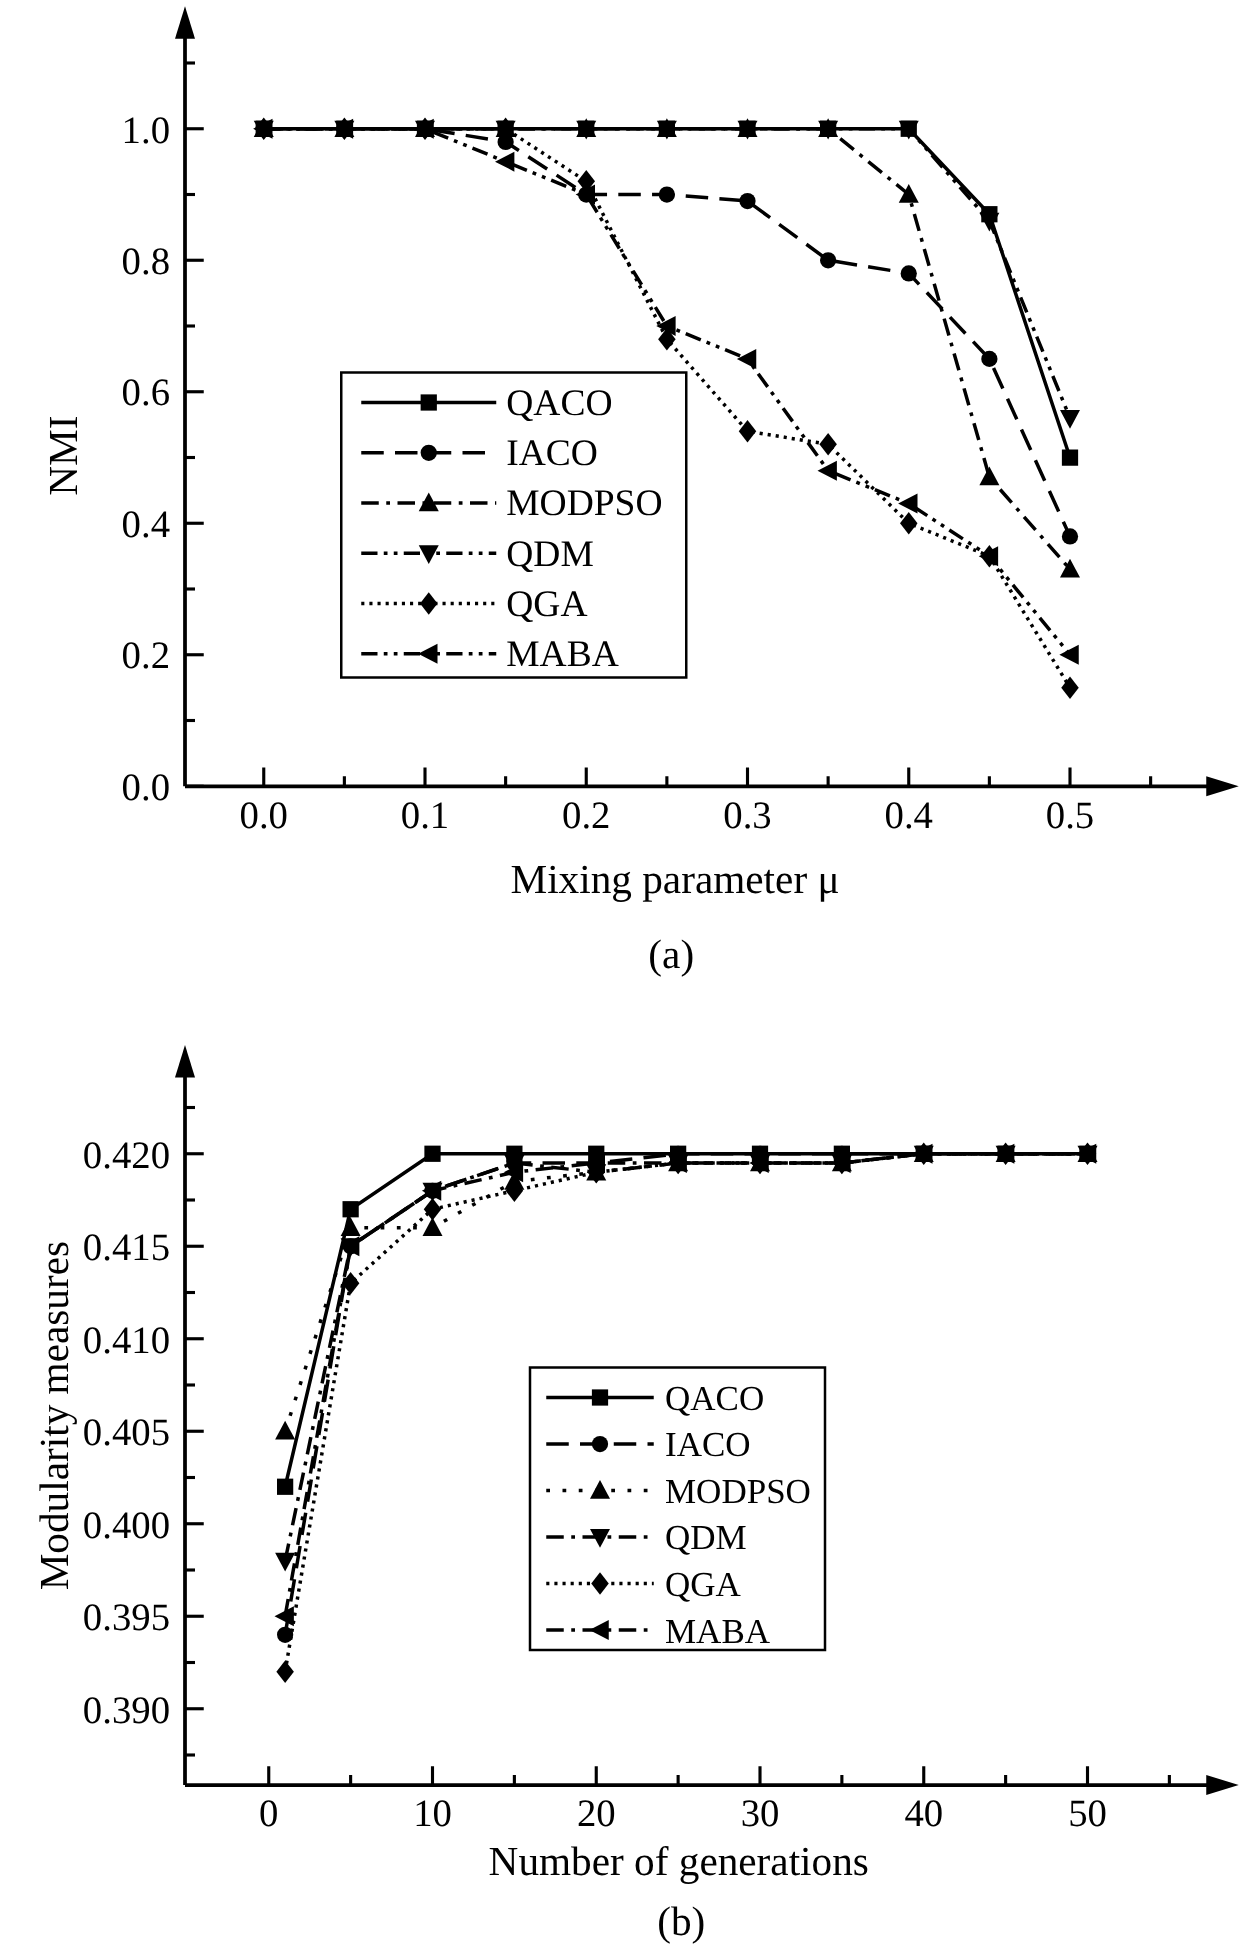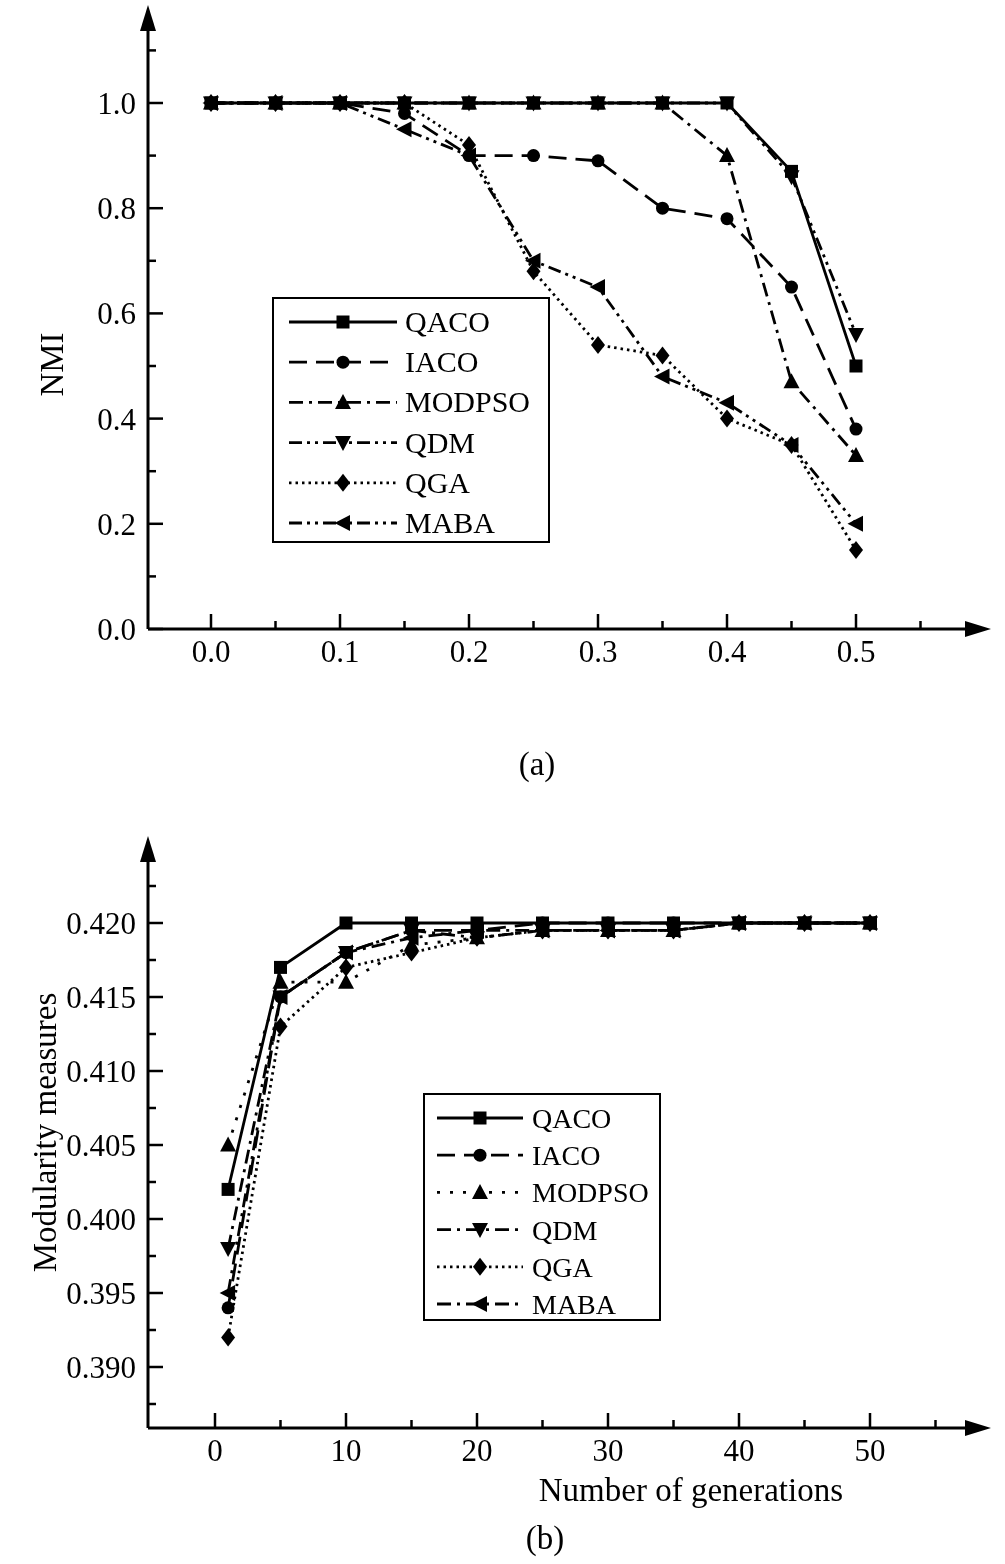--- a/index.html
+++ b/index.html
@@ -5,21 +5,21 @@
   html,body{margin:0;padding:0;background:#fff;}
   body{width:1005px;height:1564px;overflow:hidden;font-family:"Liberation Serif","DejaVu Serif",serif;}
   .figure{position:relative;width:1005px;height:1564px;background:#fff;}
   svg{position:absolute;left:0;top:0;}
   .axis-title{position:absolute;color:#000;font-size:33px;text-align:center;white-space:nowrap;}
   .caption{position:absolute;color:#000;font-size:33px;text-align:center;white-space:nowrap;}
   .ylabel-a{left:-98px;top:346px;width:300px;transform:rotate(-90deg);}
   .xlabel-a{left:240px;top:686px;width:600px;}
   .cap-a{left:487px;top:746px;width:100px;}
   .ylabel-b{left:-185px;top:1114px;width:460px;transform:rotate(-90deg);}
-  .xlabel-b{left:243px;top:1472px;width:600px;text-align:right;}
+  .xlabel-b{left:243px;top:1472px;width:600px;}
   .cap-b{left:495px;top:1520px;width:100px;}
 </style>
 </head>
 <body>
 
 <div class="figure">
   <svg id="charts" width="1005" height="1564" viewBox="0 0 1005 1564">
       <g>
         <g stroke="#000000" stroke-width="2.5">
           <line x1="211" y1="629" x2="211" y2="614"></line>
@@ -373,17 +373,18 @@
           </g>
           <g>
             <line x1="437" y1="1304" x2="523" y2="1304" stroke="#000000" stroke-width="2.8" stroke-dasharray="14,6,3,6"></line>
             <polygon points="471.5,1304 487,1296 487,1312" fill="#000000"></polygon>
             <text x="532" y="1314" fill="#000000" font-size="28" font-family="&quot;Liberation Serif&quot;,&quot;DejaVu Serif&quot;,serif">MABA</text>
           </g>
         </g>
       </g>
     </svg>
   <div class="axis-title ylabel-a">NMI</div>
+  <div class="axis-title xlabel-a">Mixing parameter μ</div>
   <div class="caption cap-a">(a)</div>
   <div class="axis-title ylabel-b">Modularity measures</div>
   <div class="axis-title xlabel-b">Number of generations</div>
   <div class="caption cap-b">(b)</div>
 </div>
 
 </body></html>

